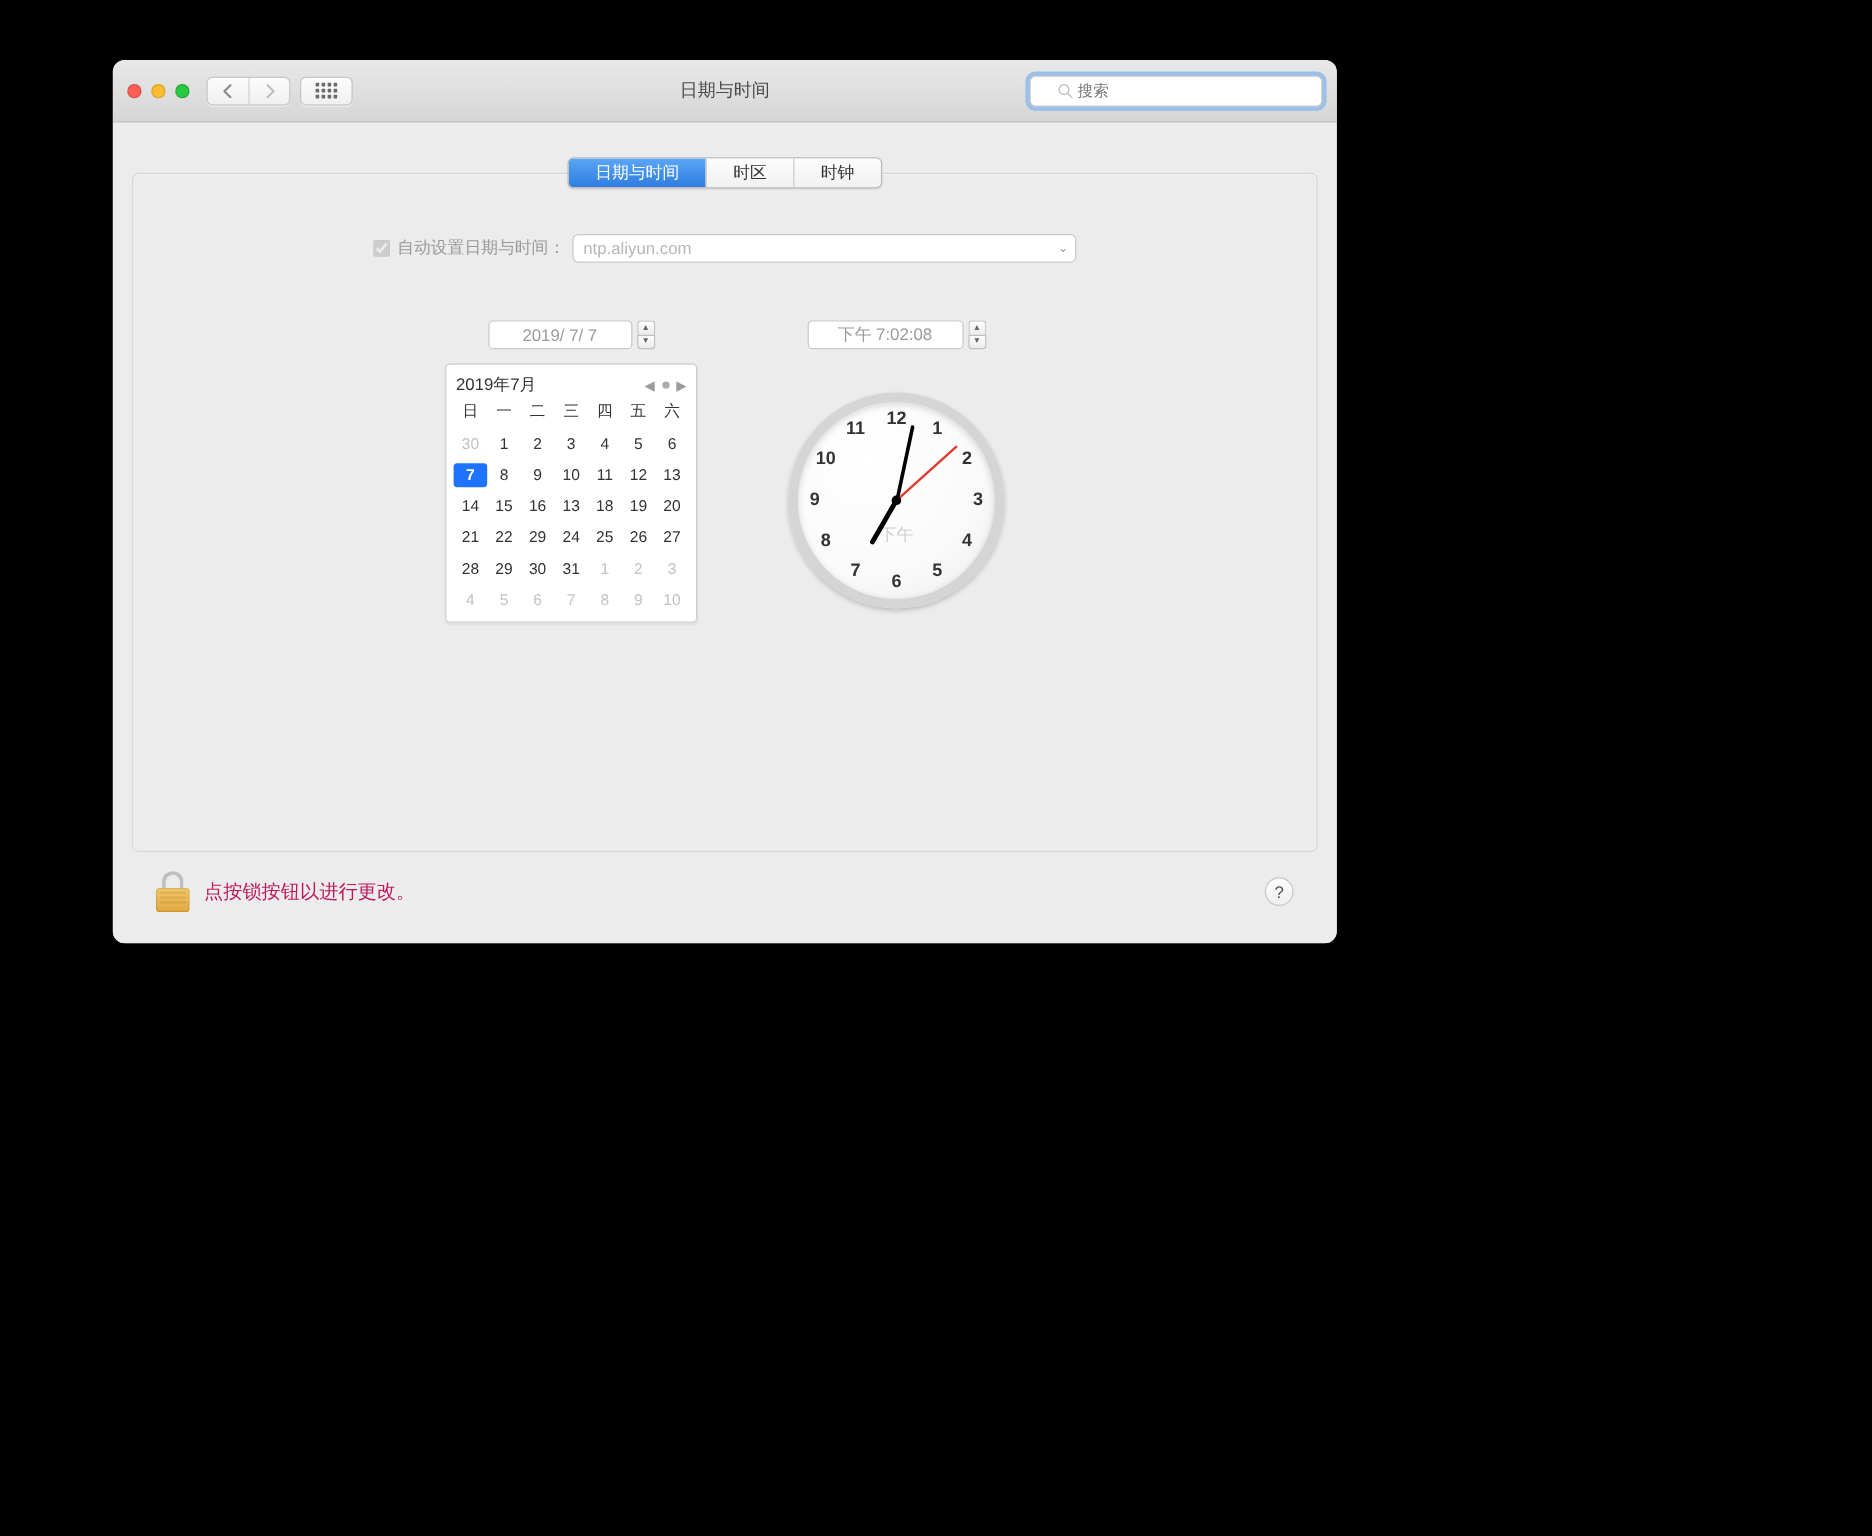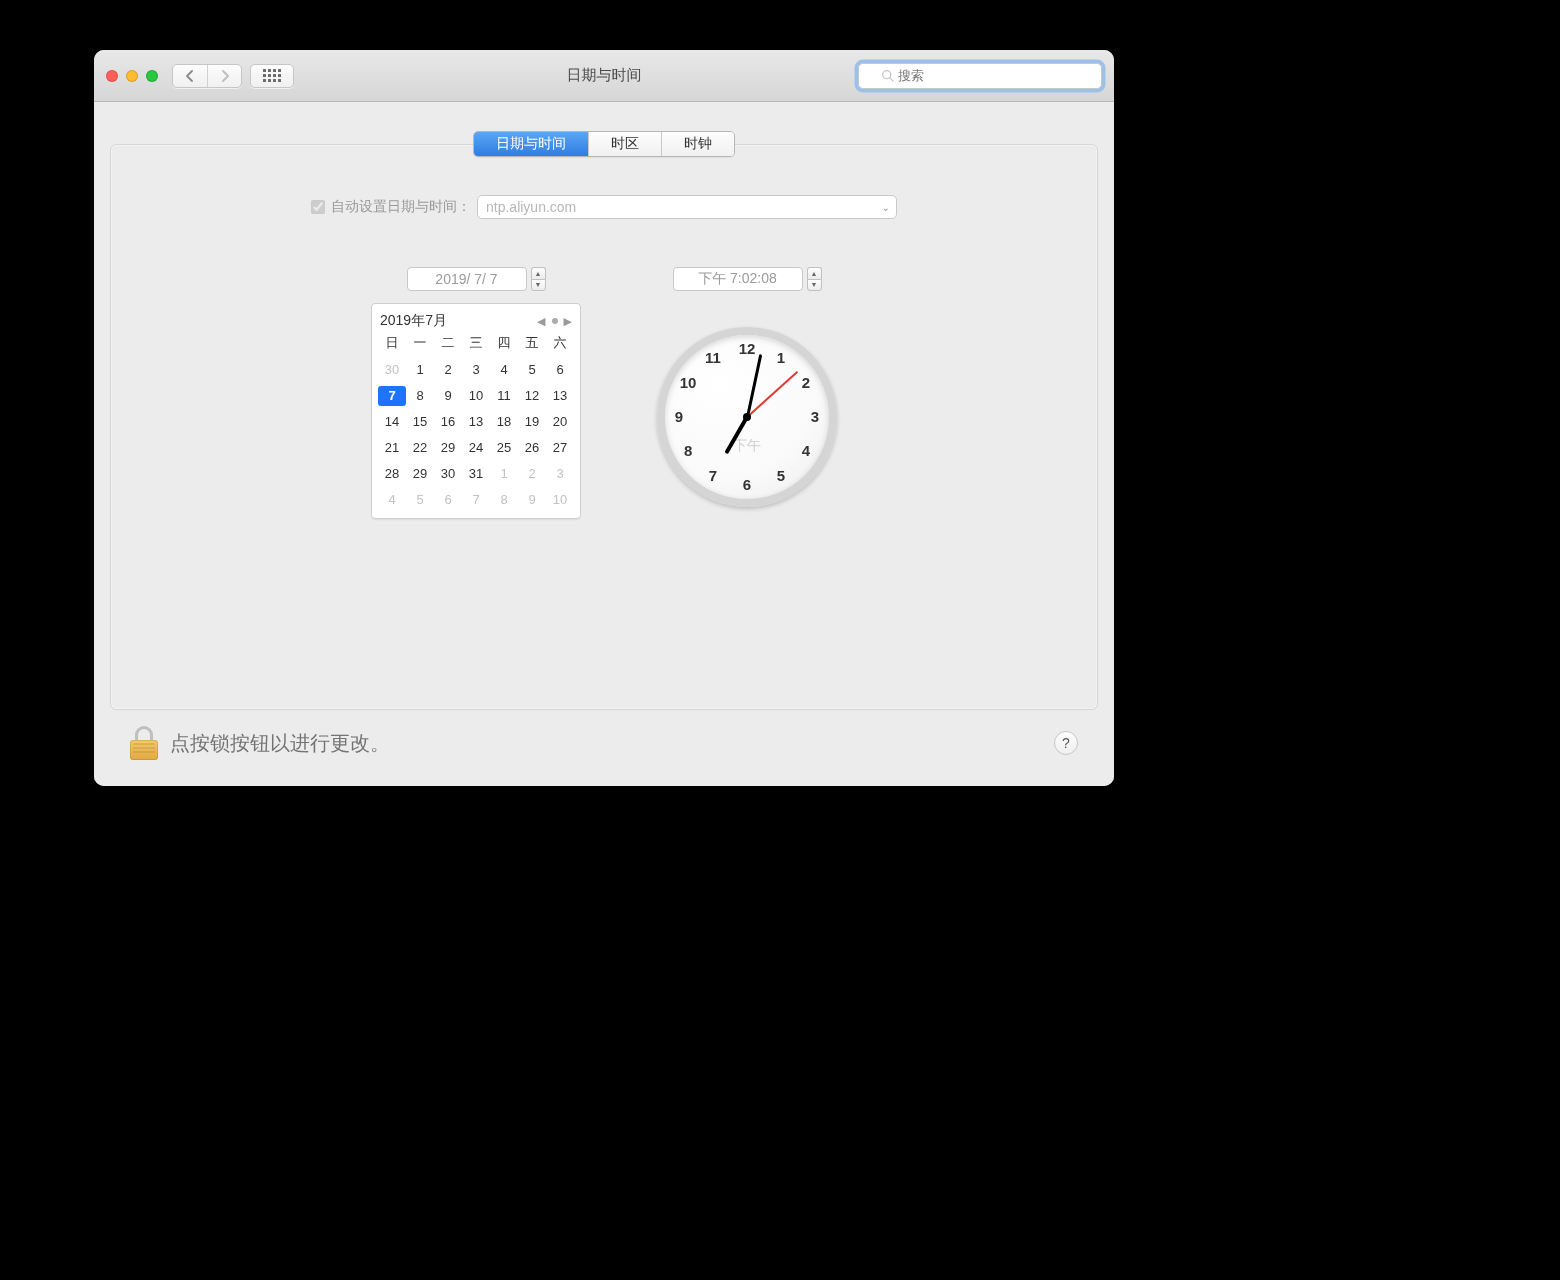--- a/index.html
+++ b/index.html
@@ -202,21 +202,21 @@
     .lock-icon .body{
       position:absolute; bottom:0; width:28px;height:20px; border-radius:3px;
       background:linear-gradient(#f3c967,#e2a83f);
       box-shadow: inset 0 0 0 1px rgba(0,0,0,0.1);
     }
     .lock-icon .body::before{content:"";position:absolute;left:3px;right:3px;top:3px;height:2px;background:rgba(0,0,0,0.08);box-shadow:0 4px 0 rgba(0,0,0,0.08),0 8px 0 rgba(0,0,0,0.08);}
     .lock-icon .shackle{
       position:absolute; top:0; left:5px; width:18px;height:16px;
       border:3px solid #bfbfbf; border-bottom:none; border-radius:9px 9px 0 0;
     }
-    .footer-text { font-size:20px; color:#737373; }
+    .footer-text { font-size:16px; color:#be185d; }
     .help-btn {
       margin-left:auto; width:24px;height:24px;border-radius:50%;
       border:1px solid #c7c7c7;background:linear-gradient(#fdfdfd,#efefef);
       display:flex;align-items:center;justify-content:center;color:#555;font-size:14px;
     }
   </style>
 </head>
 <body>
 
 <div class="window">

